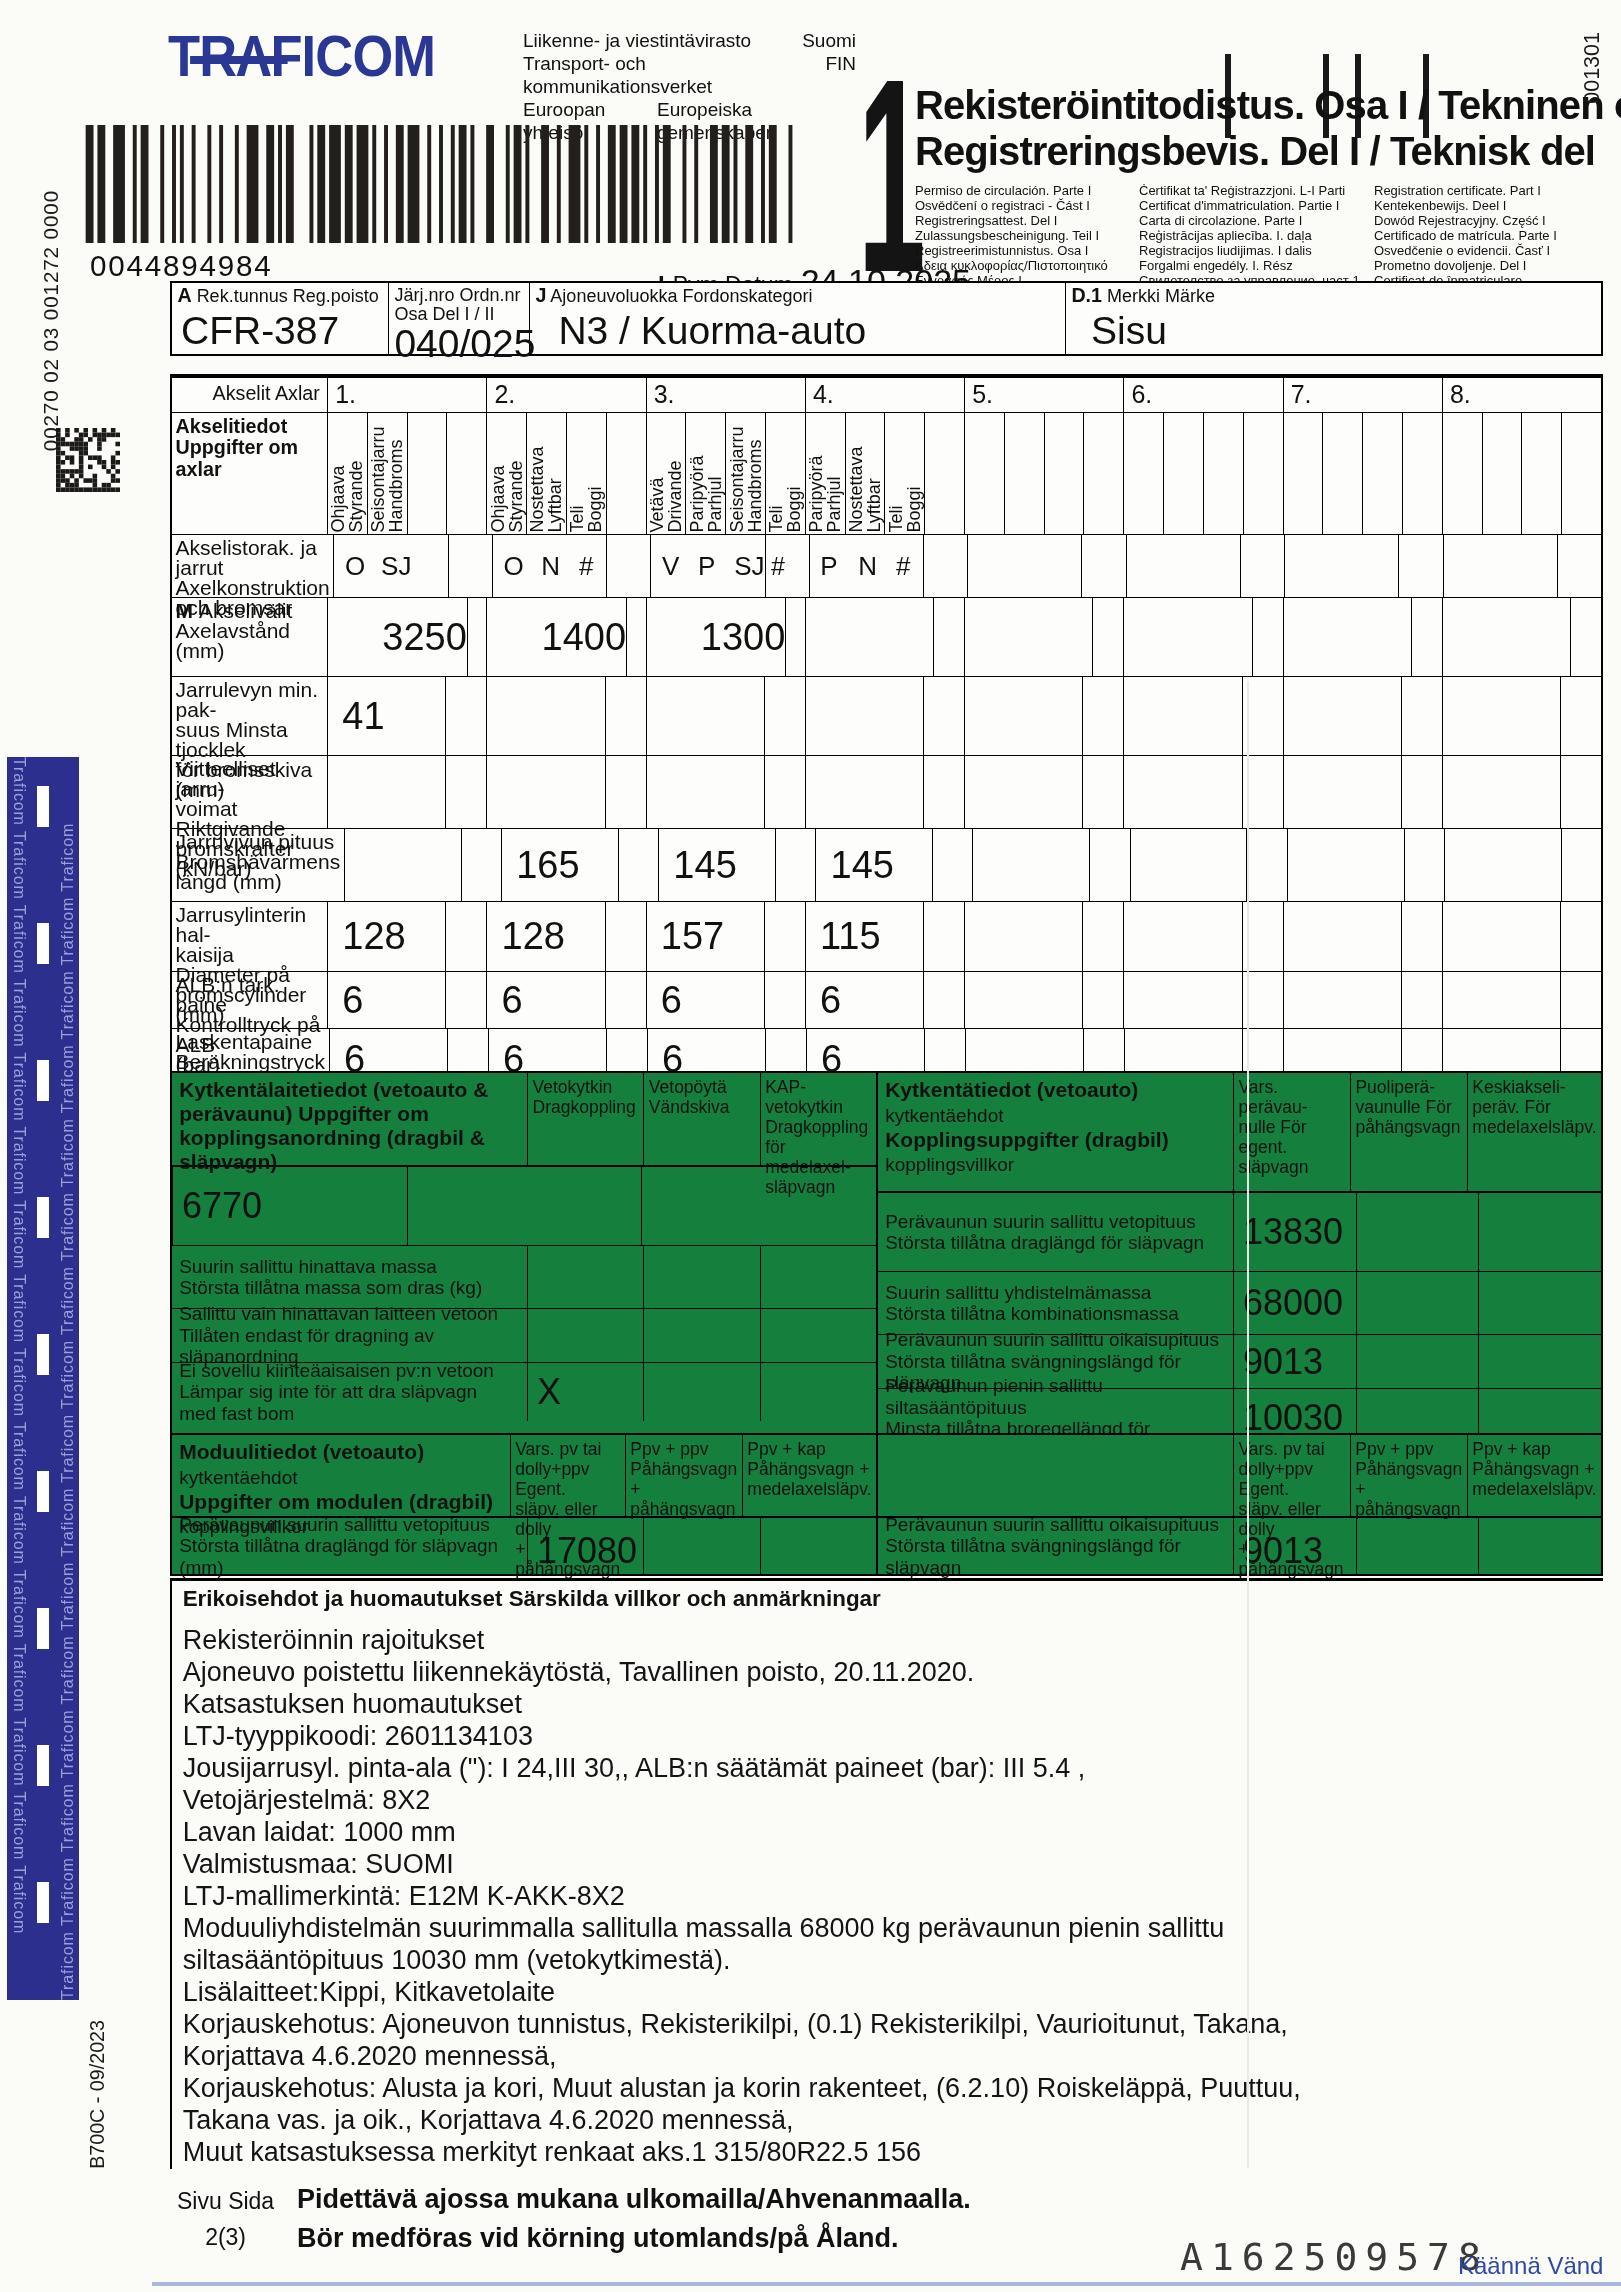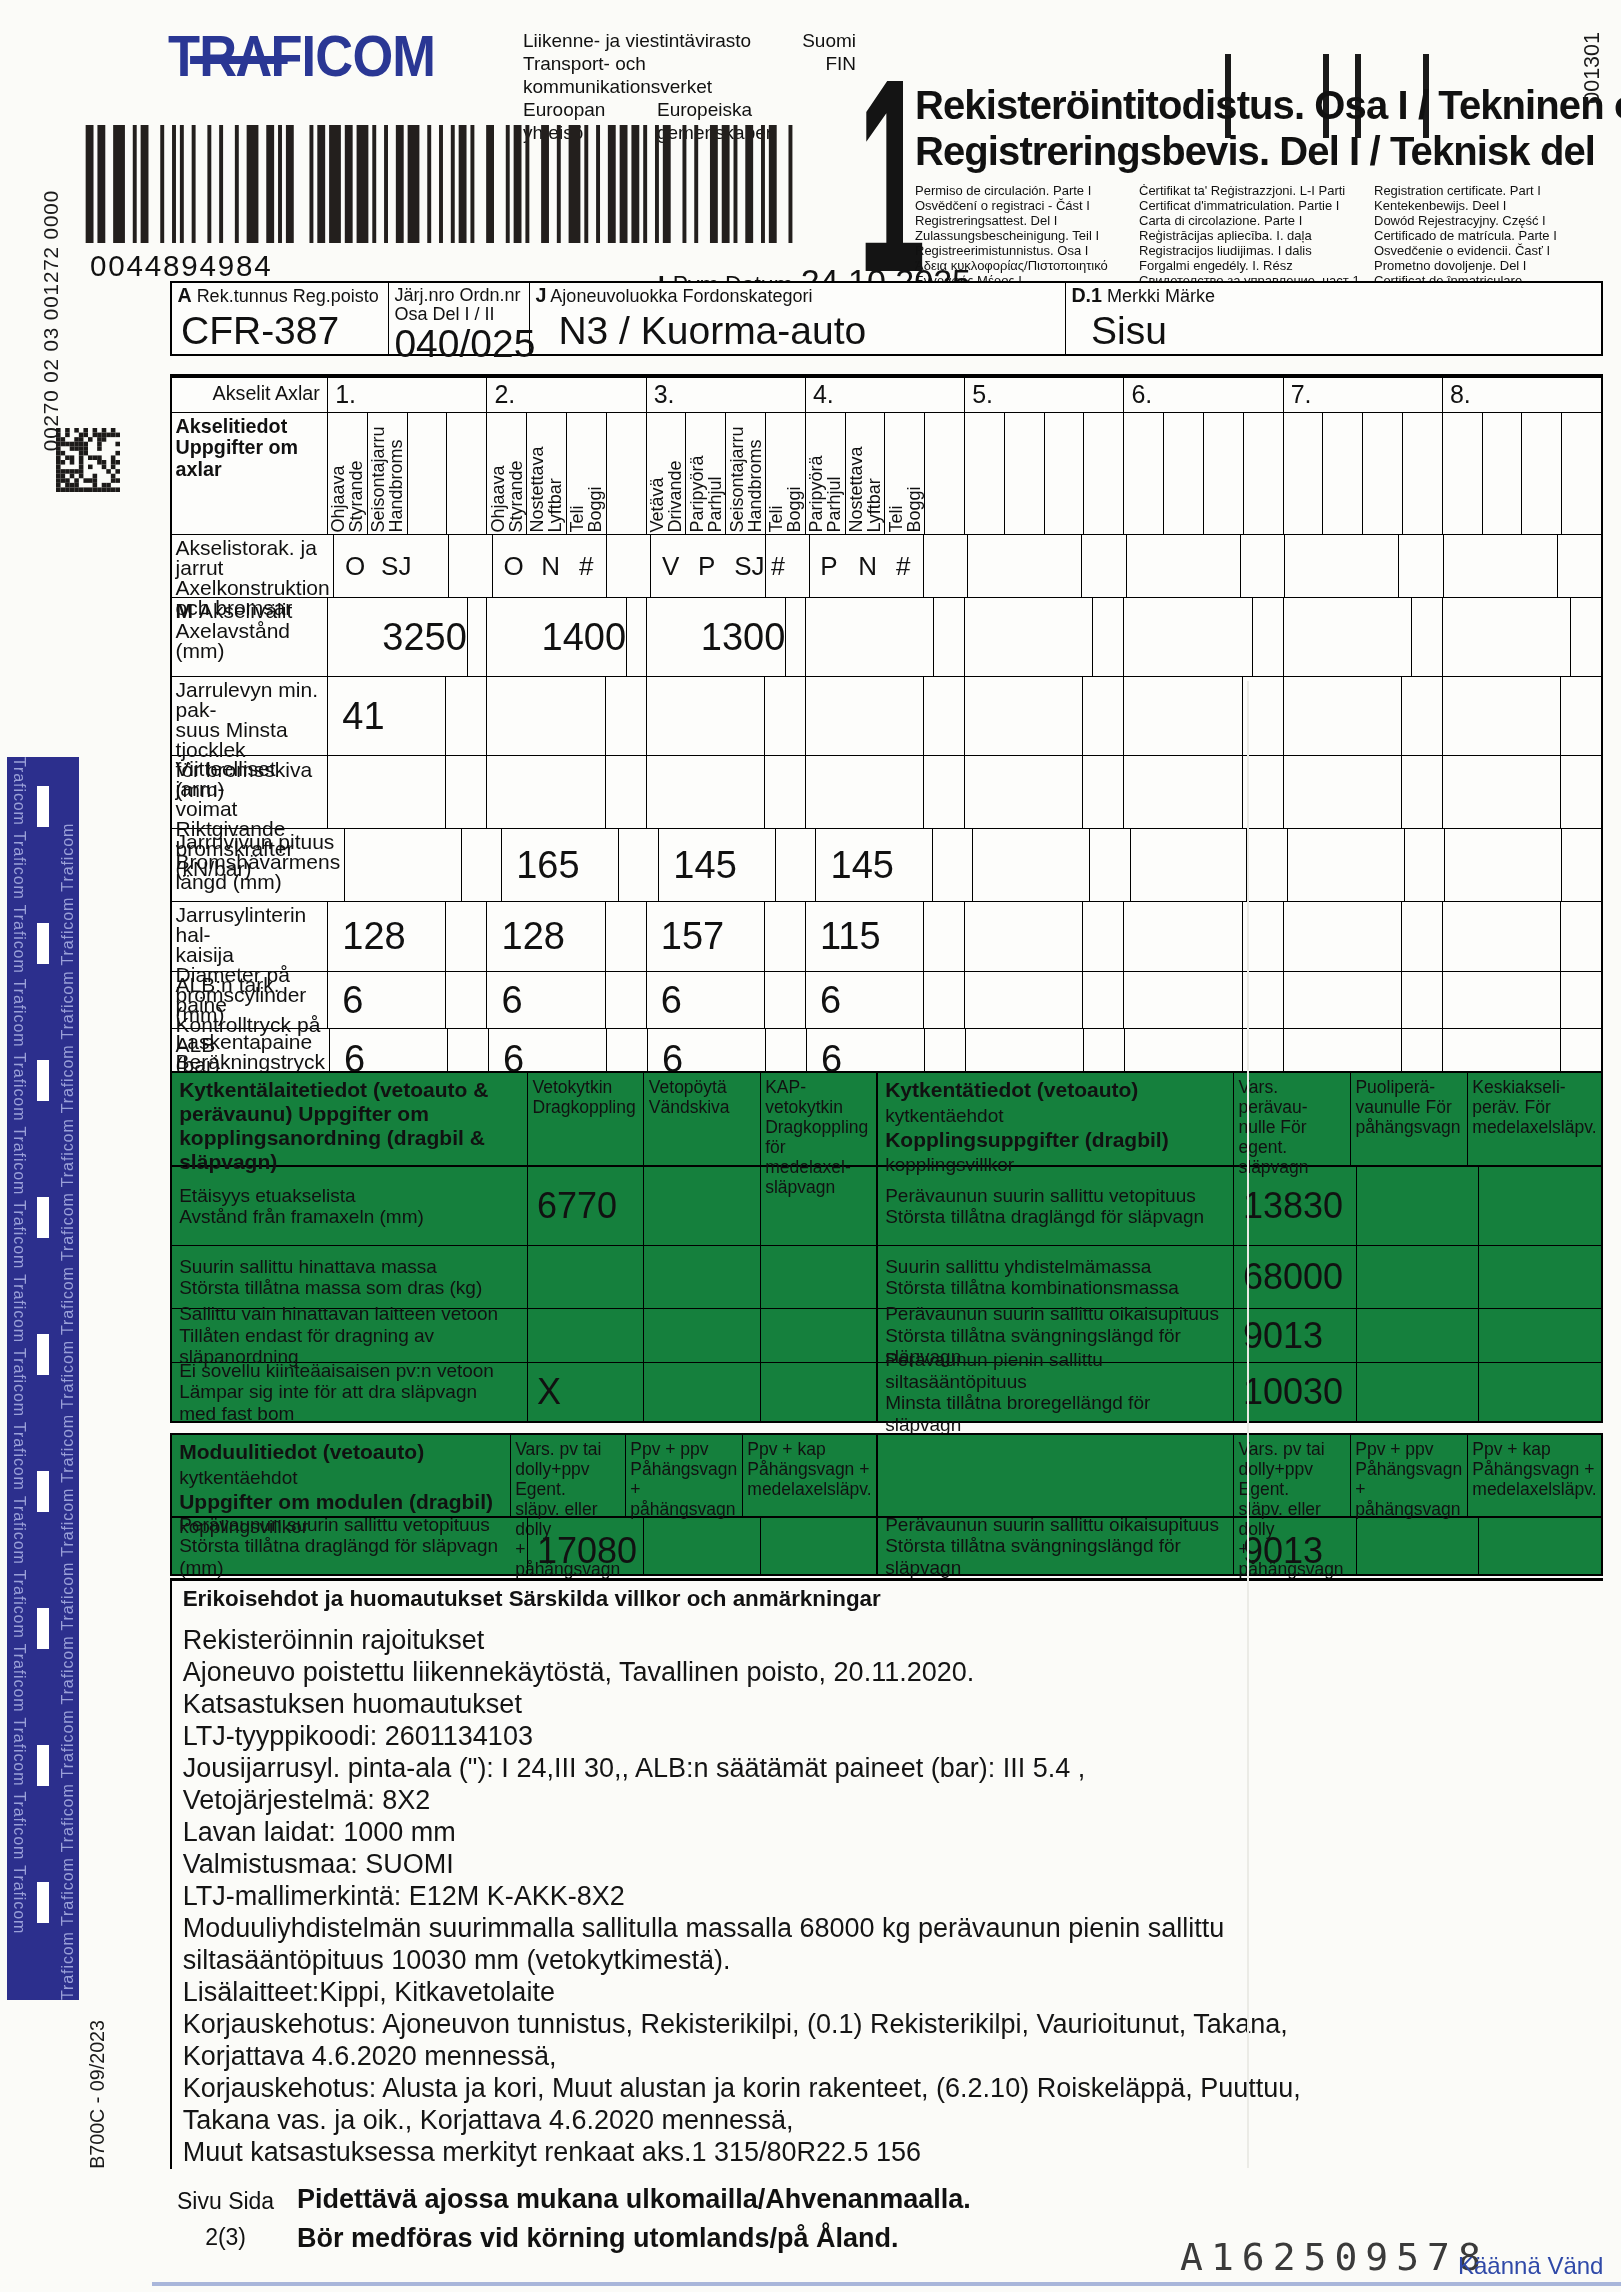--- a/index.html
+++ b/index.html
@@ -816,22 +816,20 @@
           <div class="cpl-col">Vetokytkin
 Dragkoppling</div>
           <div class="cpl-col">Vetopöytä
 Vändskiva</div>
           <div class="cpl-col">KAP-vetokytkin
 Dragkoppling
 för medelaxel-
 släpvagn</div>
         </div>
         <div class="cpl-row" style="height: 79px;">
-          <div class="cpl-rlabel" style="width: 355px;">Etäisyys etuakselista
-Avstånd från framaxeln (mm)</div>
           <div class="cpl-cell">6770</div>
           <div class="cpl-cell"></div>
           <div class="cpl-cell"></div>
         </div>
         <div class="cpl-row" style="height: 63px;">
           <div class="cpl-rlabel" style="width: 355px;">Suurin sallittu hinattava massa
 Största tillåtna massa som dras (kg)</div>
           <div class="cpl-cell"></div>
           <div class="cpl-cell"></div>
           <div class="cpl-cell"></div>
@@ -846,21 +844,21 @@
         <div class="cpl-row" style="height: 59px;">
           <div class="cpl-rlabel" style="width: 355px;">Ei sovellu kiinteäaisaisen pv:n vetoon
 Lämpar sig inte för att dra släpvagn
 med fast bom</div>
           <div class="cpl-cell">X</div>
           <div class="cpl-cell"></div>
           <div class="cpl-cell"></div>
         </div>
       </div>
     <div class="cpl rt" id="cpl-right" style="width: 725px;">
-        <div class="cpl-head" style="height: 93px;">
+        <div class="cpl-head" style="height: 119px;">
           <div class="cpl-hlabel" style="width: 355px;">
             <div><span class="b">Kytkentätiedot (vetoauto)</span><span class="nb"> kytkentäehdot</span></div>
             <div><span class="b">Kopplingsuppgifter (dragbil)</span></div>
             <div><span class="nb">kopplingsvillkor</span></div>
           </div>
           <div class="cpl-col">Vars. perävau-
 nulle För egent.
 släpvagn</div>
           <div class="cpl-col">Puoliperä-
 vaunulle För

